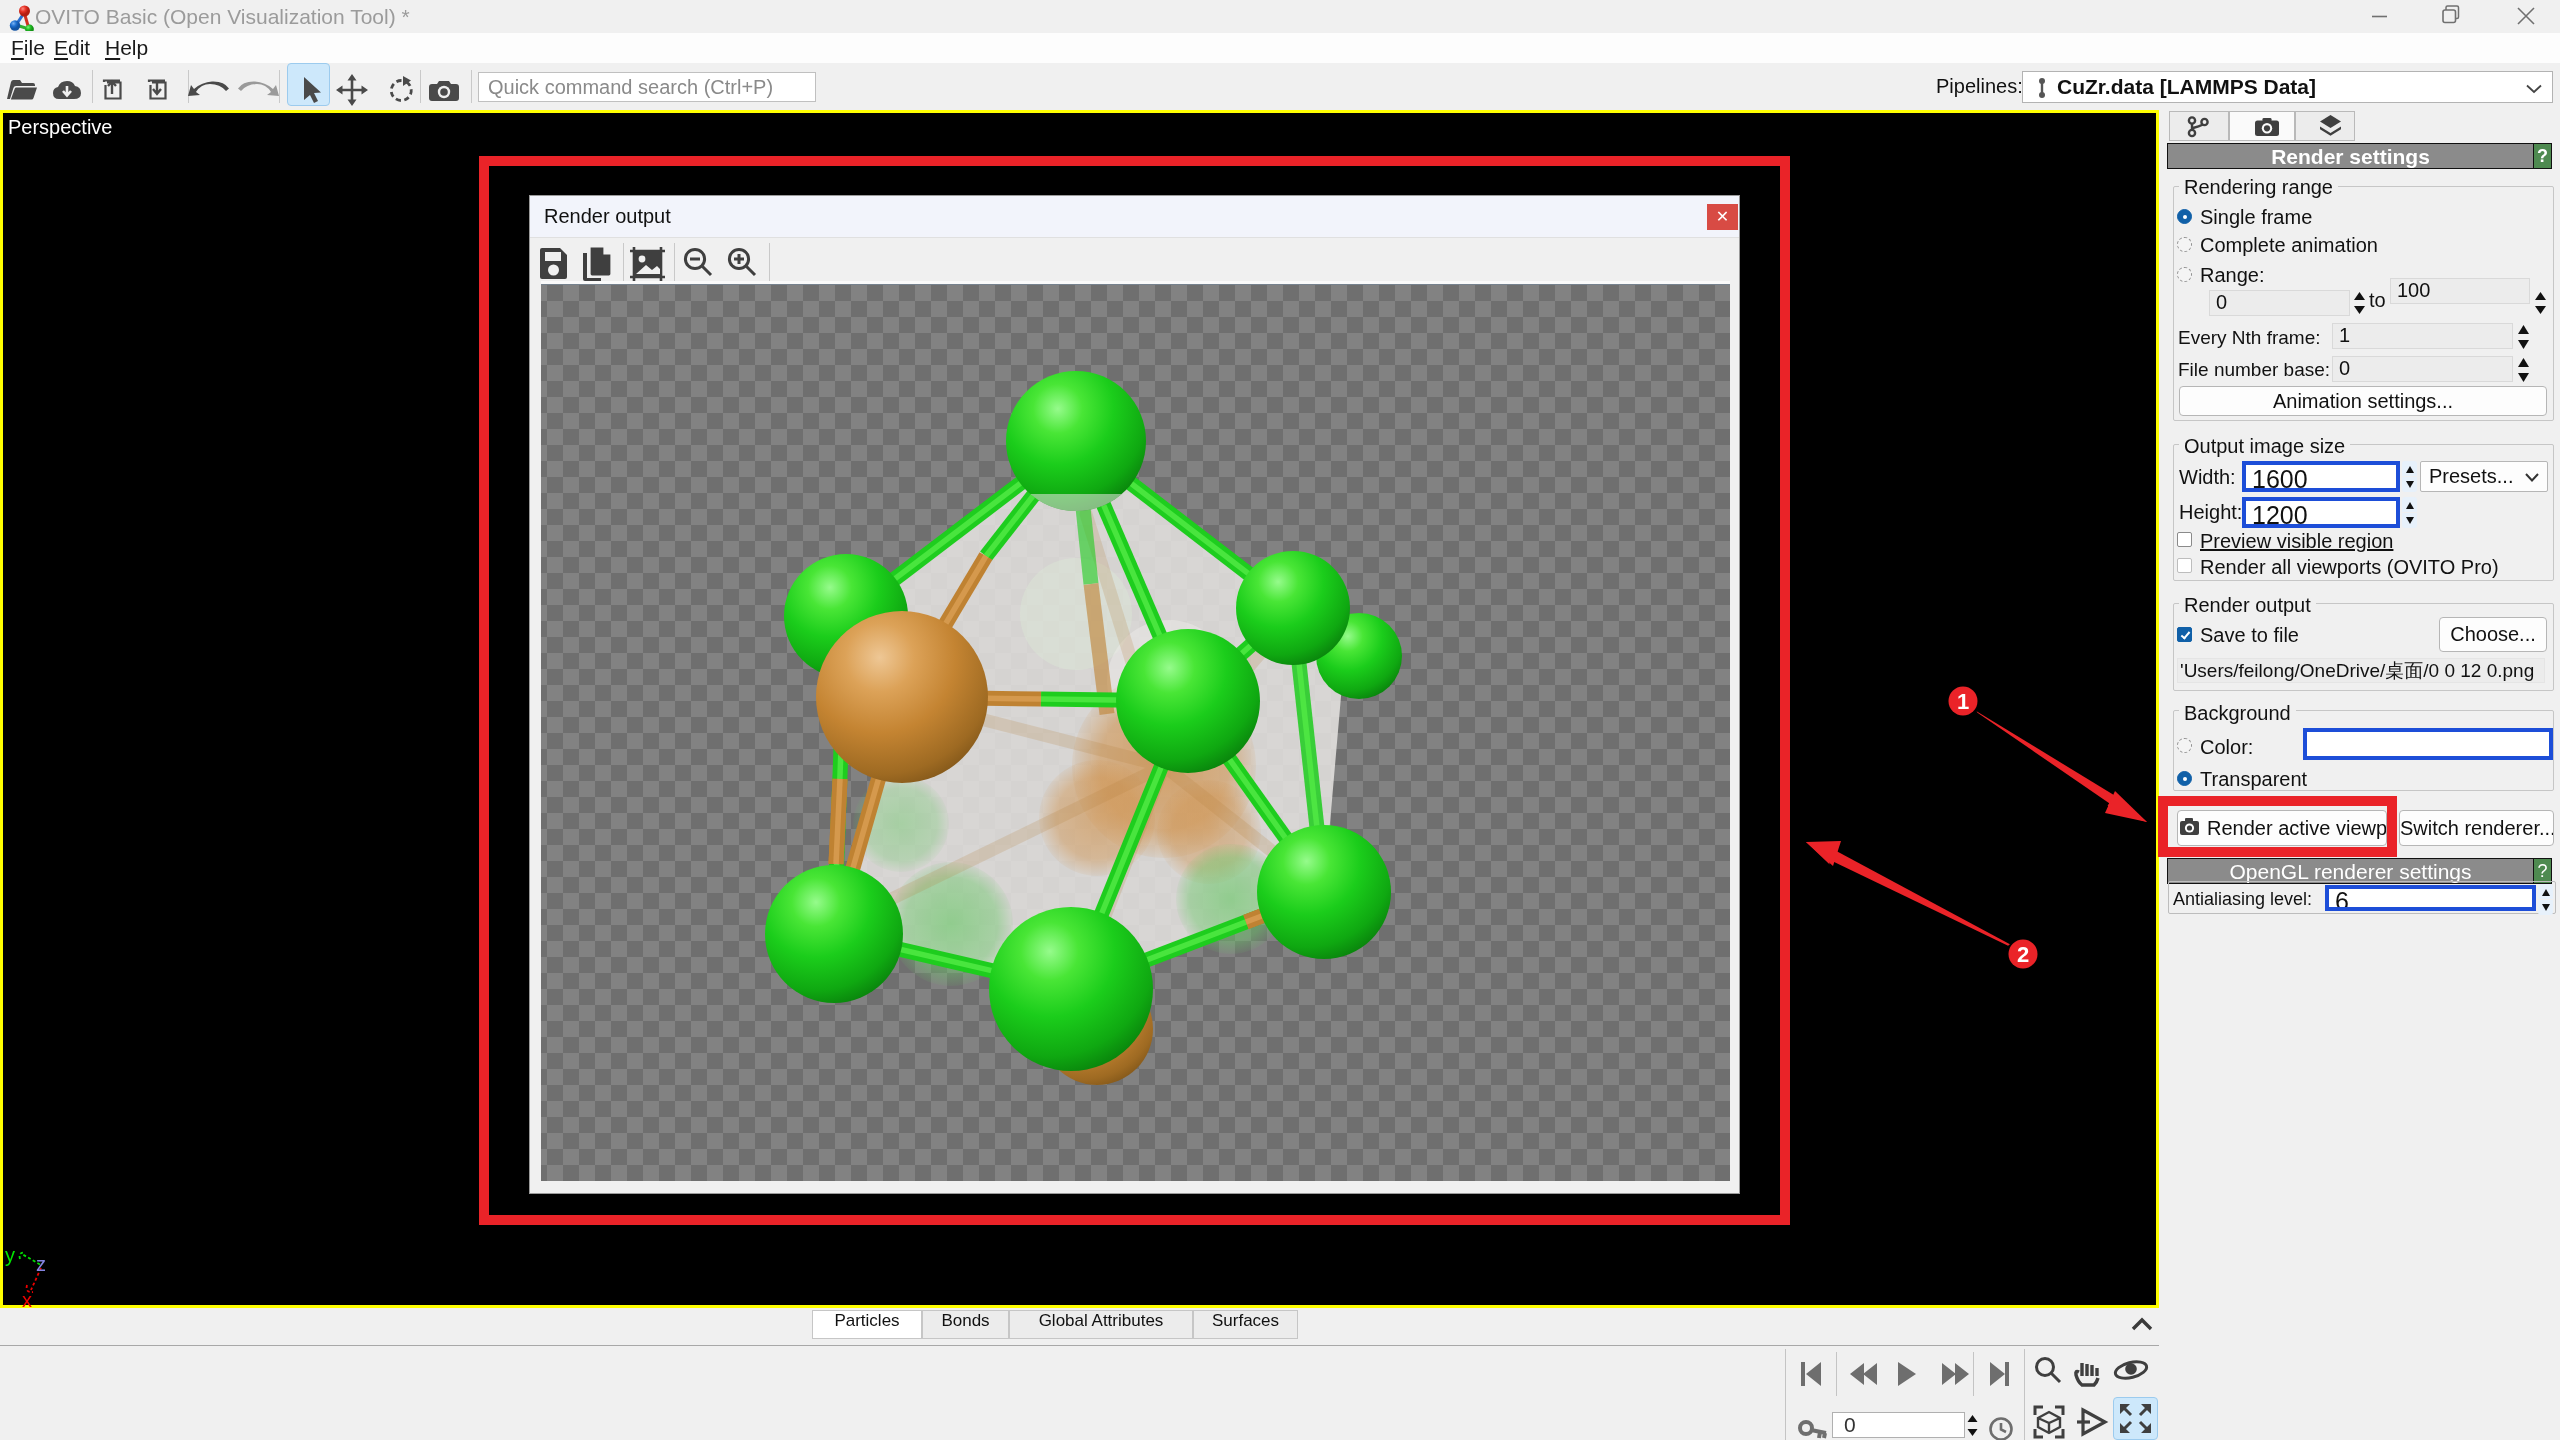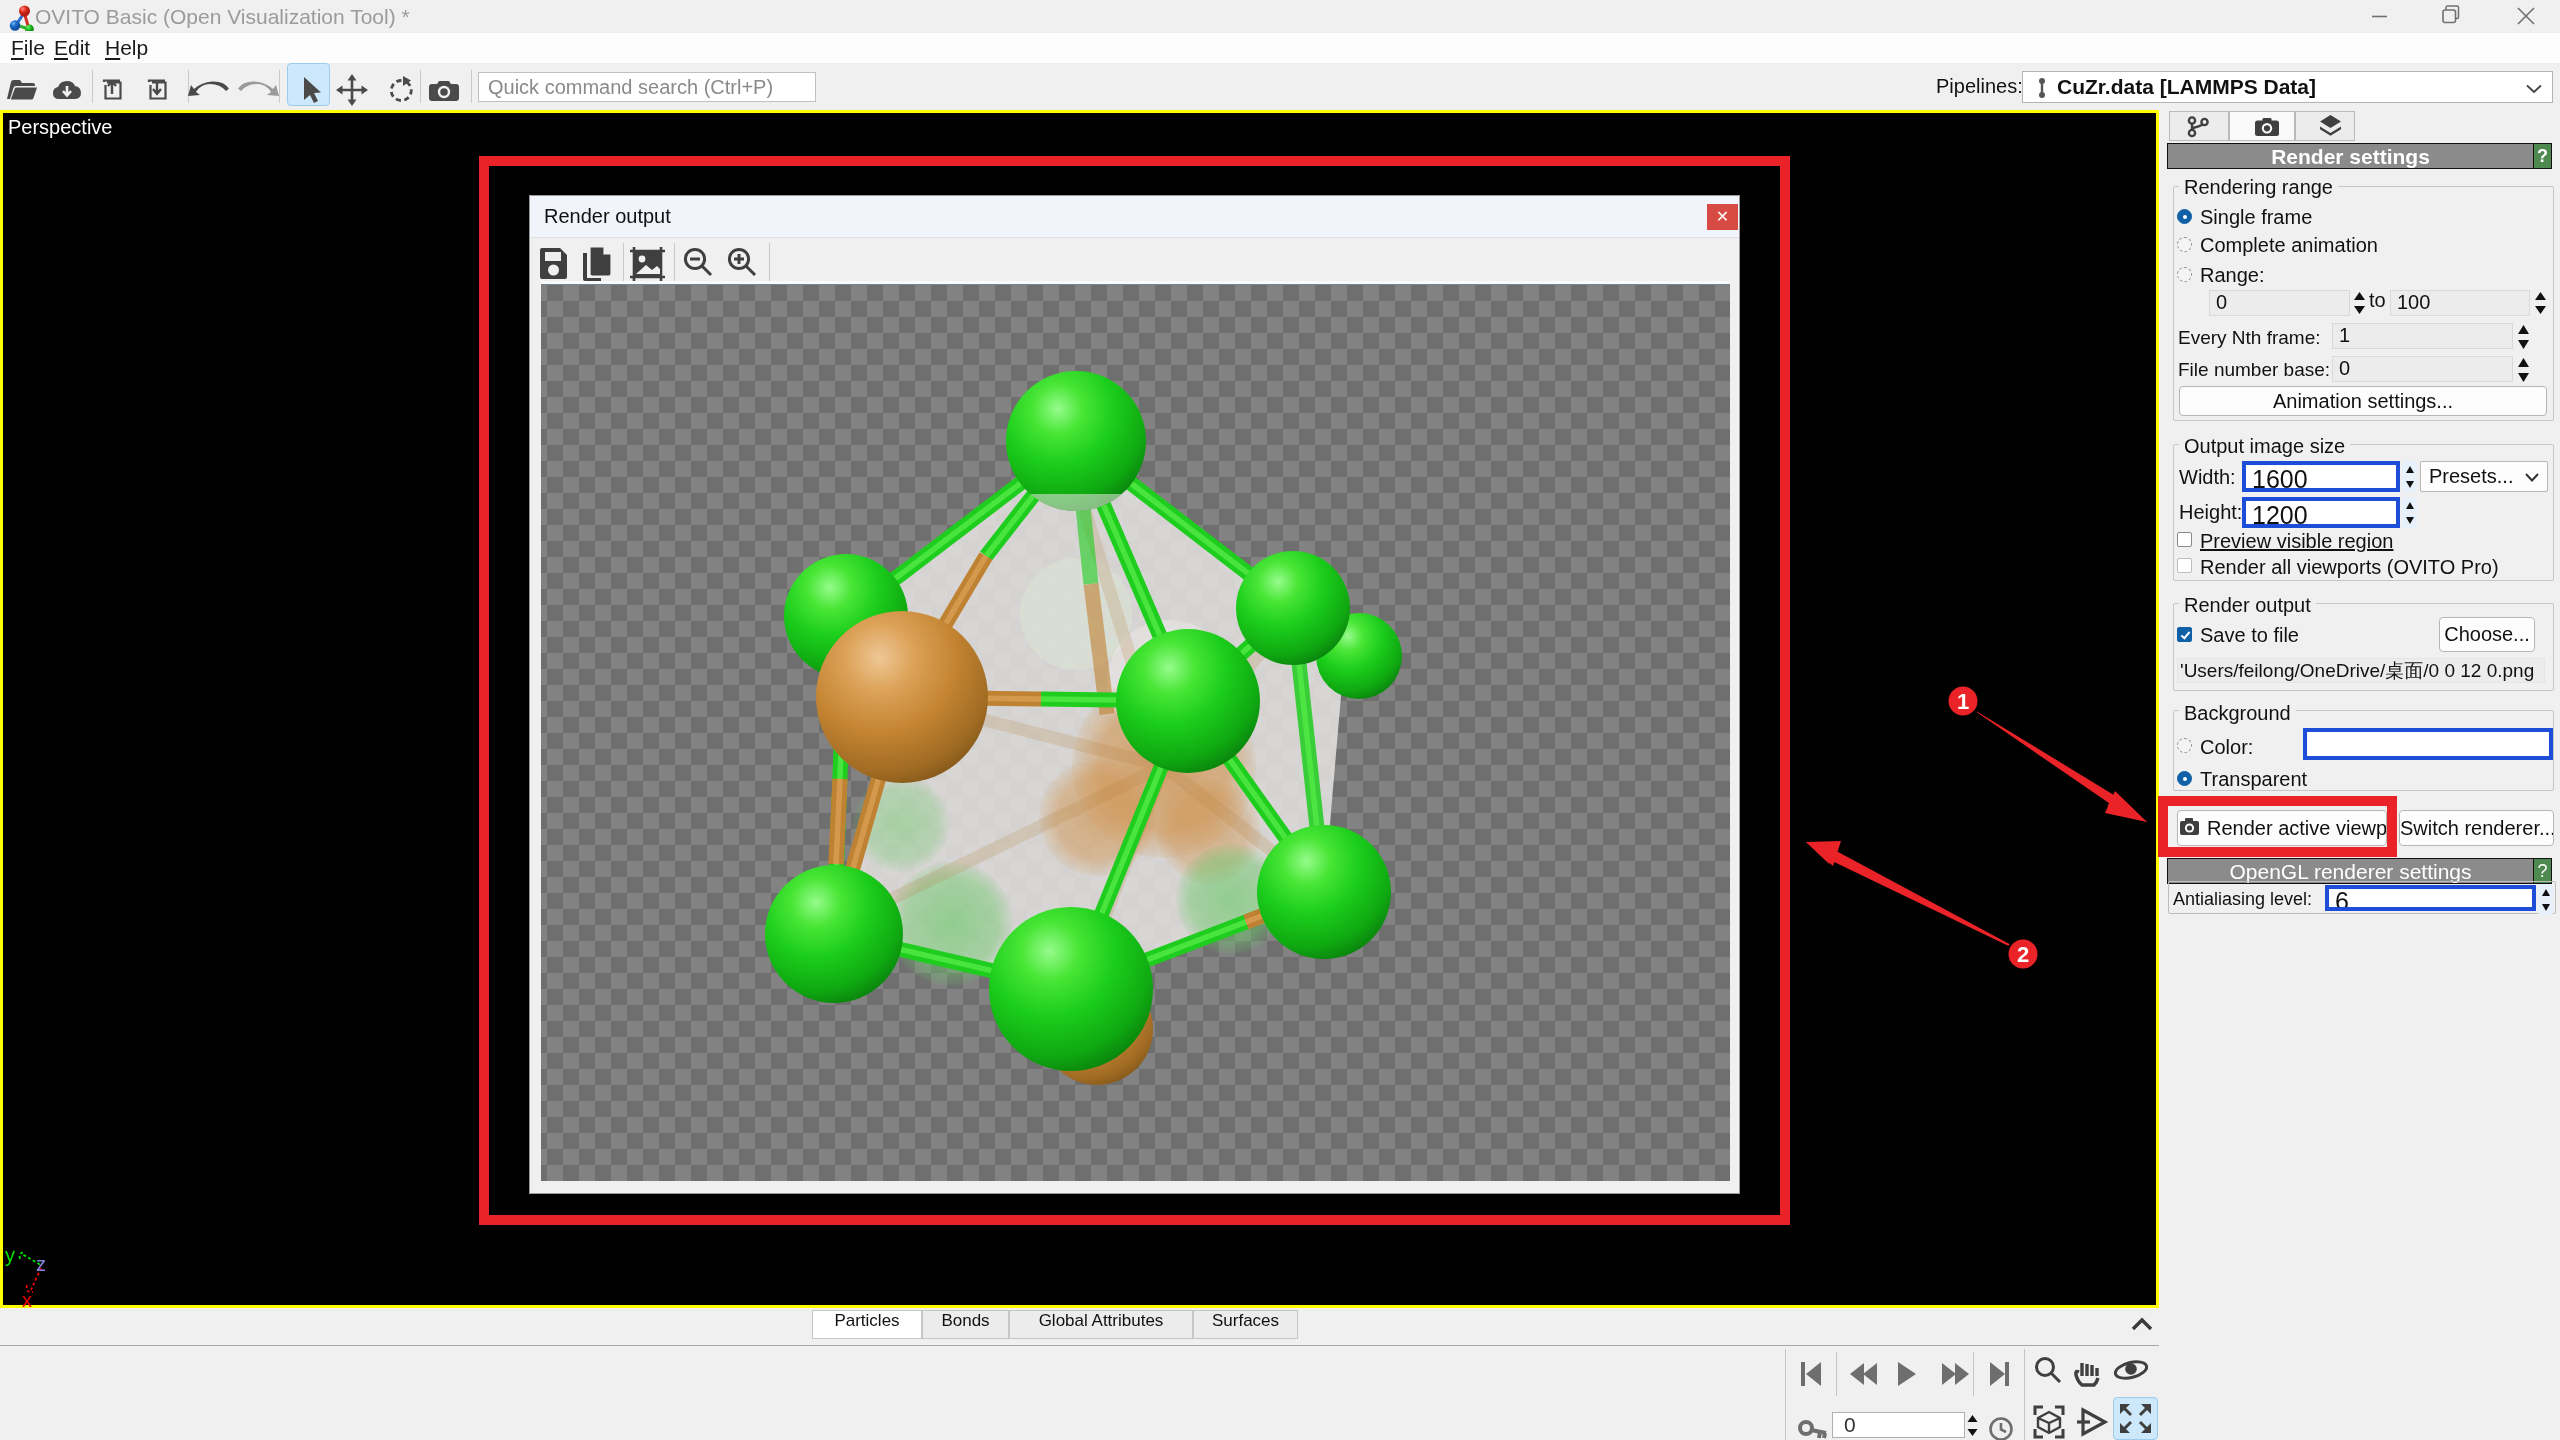--- a/index.html
+++ b/index.html
@@ -224,21 +224,21 @@
     <div class="radio" style="left:18px; top:127px;"></div>
     <div class="rtext" style="left:41px; top:124px;">Complete animation</div>
     <div class="radio" style="left:18px; top:157px;"></div>
     <div class="rtext" style="left:41px; top:154px;">Range:</div>
     <div class="sboxg" style="left:50px; top:180px; width:141px; height:26px;">0</div>
     <svg class="abs" style="left:194px;top:181px" width="13" height="24">
         <path d="M6.5 1 L12 9 L1 9 Z" fill="#111"></path>
         <path d="M6.5 23 L1 15 L12 15 Z" fill="#111"></path>
       </svg>
     <div class="rtext" style="left:210px; top:179px;">to</div>
-    <div class="sboxg" style="left:231px; top:180px; width:140px; height:26px;">100</div>
+    <div class="sboxg" style="left:231px; top:168px; width:140px; height:26px;">100</div>
     <svg class="abs" style="left:375px;top:181px" width="13" height="24">
         <path d="M6.5 1 L12 9 L1 9 Z" fill="#111"></path>
         <path d="M6.5 23 L1 15 L12 15 Z" fill="#111"></path>
       </svg>
     <div class="rtext" style="left:19px; top:217px; font-size:19px;">Every Nth frame:</div>
     <div class="sboxg" style="left:173px; top:213px; width:181px; height:26px;">1</div>
     <svg class="abs" style="left:358px;top:214px" width="13" height="26">
         <path d="M6.5 1 L12 10 L1 10 Z" fill="#111"></path>
         <path d="M6.5 25 L1 16 L12 16 Z" fill="#111"></path>
       </svg>
@@ -263,21 +263,21 @@
         </svg></div>
     <div class="check" style="left:18px; top:422px;"></div>
     <div class="rtext" style="left:41px; top:420px;text-decoration:underline;">Preview visible region</div>
     <div class="check" style="left:18px; top:448px; border-color:#bdbdbd;"></div>
     <div class="rtext" style="left:41px; top:446px;">Render all viewports (OVITO Pro)</div>
 
     <div class="grp" style="left:14px; top:493px; width:381px; height:88px;"></div>
     <div class="glab" style="left:20px; top:484px;">Render output</div>
     <div class="check on" style="left:18px; top:517px;"></div>
     <div class="rtext" style="left:41px; top:514px;">Save to file</div>
-    <div class="btn" style="left:280px; top:507px; width:96px; height:35px; line-height:33px;">Choose...</div>
+    <div class="btn" style="left:280px; top:507px; width:108px; height:35px; line-height:33px;">Choose...</div>
     <div class="sboxg" style="left:18px; top:548px; width:368px; height:25px; font-size:19px; padding-left:2px; line-height:23px; border-color:#e5e5e5;">'Users/feilong/OneDrive/桌面/0 0 12 0.png</div>
 
     <div class="grp" style="left:14px; top:600px; width:381px; height:81px;"></div>
     <div class="glab" style="left:20px; top:592px;">Background</div>
     <div class="radio" style="left:18px; top:628px;"></div>
     <div class="rtext" style="left:41px; top:626px;">Color:</div>
     <div class="sbox" style="left:144px; top:618px; width:250px; height:32px;"></div>
     <div class="radio sel" style="left:18px; top:661px;"></div>
     <div class="rtext" style="left:41px; top:658px;">Transparent</div>
 

